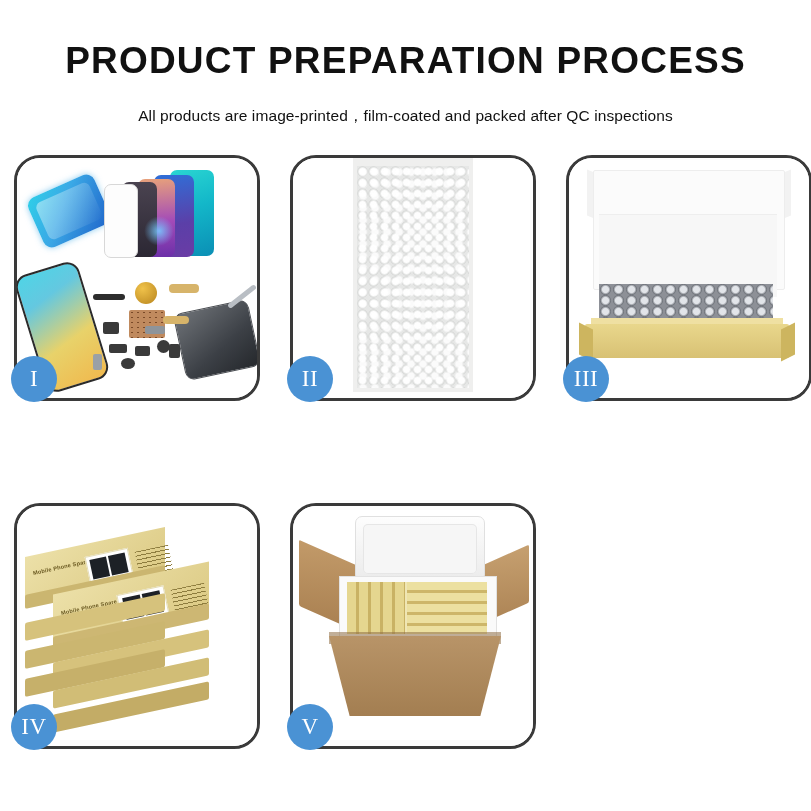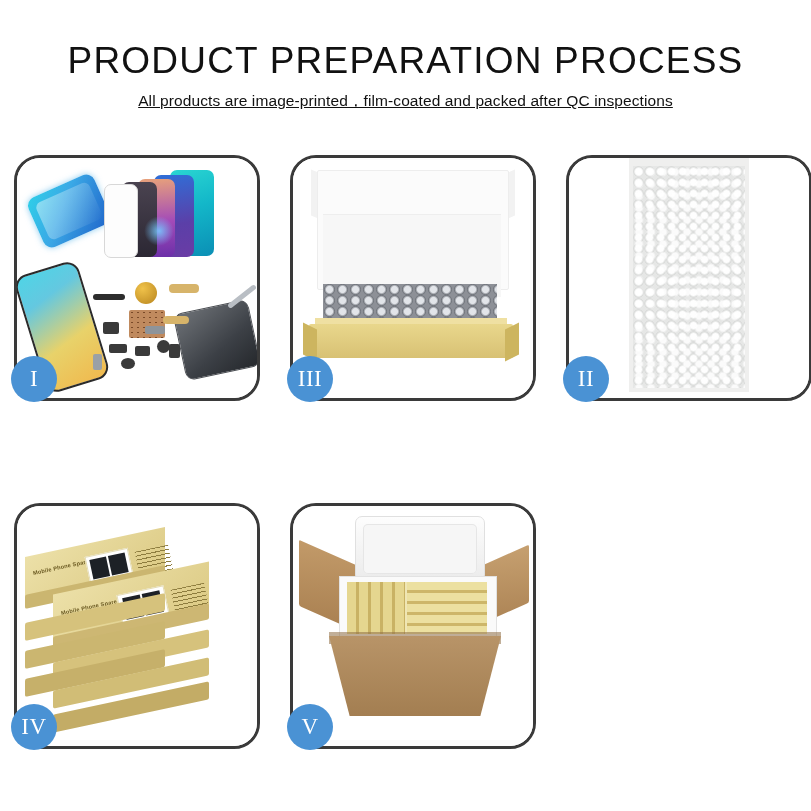--- a/index.html
+++ b/index.html
@@ -1,21 +1,21 @@
 <!DOCTYPE html>
 <html><head>
 <meta charset="utf-8">
 <style>
   html,body{margin:0;padding:0;background:#fff;}
   body{width:811px;height:811px;font-family:"Liberation Sans",sans-serif;overflow:hidden;}
   .page{position:relative;width:811px;height:811px;background:#ffffff;}
 
   .header{position:absolute;top:42px;left:0;width:811px;text-align:center;}
-  .title{font-size:37px;font-weight:400;letter-spacing:1.2px;color:#111;line-height:1.05;}
-  .subtitle{margin-top:10px;font-size:15.5px;color:#111;letter-spacing:.1px;text-decoration:underline;}
+  .title{font-size:37px;font-weight:700;letter-spacing:1.2px;color:#111;line-height:1.05;}
+  .subtitle{margin-top:25px;font-size:15.5px;color:#111;letter-spacing:.1px;}
 
   .grid{position:absolute;top:155px;left:14px;width:790px;}
   .row{display:flex;}
   .row+.row{margin-top:102px;}
   .cell{width:240px;margin-right:36px;}
   .cell:last-child{margin-right:0;}
 
   .panel{position:relative;width:240px;height:240px;border:3px solid #3a3a3a;
          border-radius:26px;background:#fff;overflow:visible;}
   .panel .clip{position:absolute;inset:0;border-radius:23px;overflow:hidden;background:#fff;}
@@ -200,46 +200,46 @@
             <div class="dot d6"></div>
             <div class="dot d7"></div>
             <div class="dot d8"></div>
           </div>
           <div class="badge">I</div>
         </div>
       </div>
 
       <div class="cell">
         <div class="panel">
-          <div class="clip">
-            <div class="lidFlapL"></div>
-            <div class="lidFlapR"></div>
-            <div class="lidBack"></div>
-            <div class="foam"></div>
-            <div class="bubbleTray"></div>
-            <div class="goldLip"></div>
-            <div class="goldBase"></div>
-          </div>
-          <div class="badge">III</div>
-        </div>
-      </div>
-
-      <div class="cell">
-        <div class="panel">
           <div class="clip p2">
             <div class="bgw"></div>
             <div class="scrn"></div>
             <div class="cable"></div>
             <div class="gold g1"></div>
             <div class="gold g2"></div>
             <div class="gold g3"></div>
             <div class="bubble"></div>
             <div class="bubbleOverlay"></div>
           </div>
           <div class="badge">II</div>
+        </div>
+      </div>
+
+      <div class="cell">
+        <div class="panel">
+          <div class="clip">
+            <div class="lidFlapL"></div>
+            <div class="lidFlapR"></div>
+            <div class="lidBack"></div>
+            <div class="foam"></div>
+            <div class="bubbleTray"></div>
+            <div class="goldLip"></div>
+            <div class="goldBase"></div>
+          </div>
+          <div class="badge">III</div>
         </div>
       </div>
 
     </div>
 
     <div class="row">
 
       <div class="cell">
         <div class="panel">
           <div class="clip">

